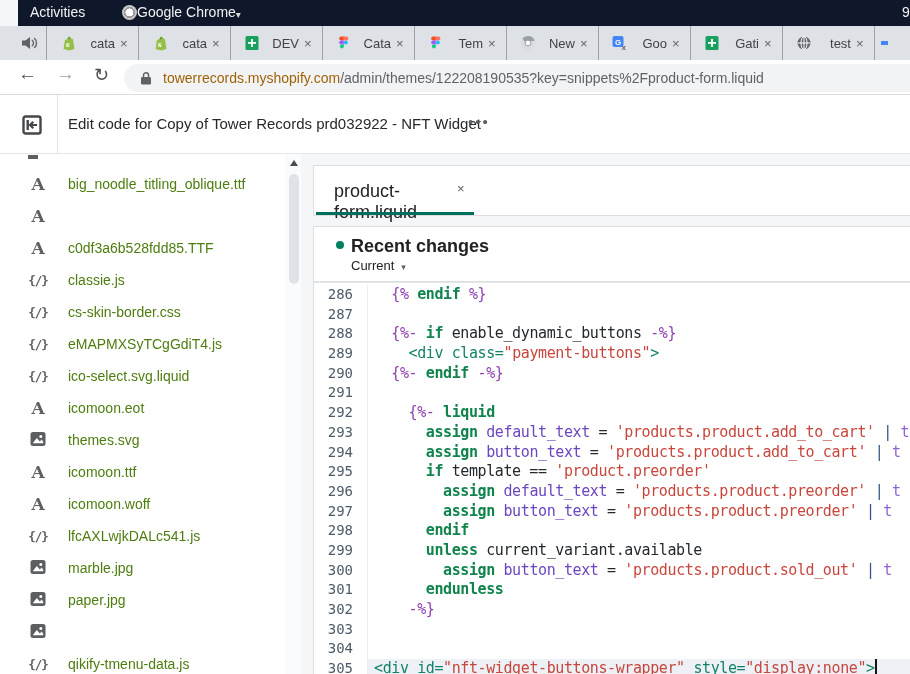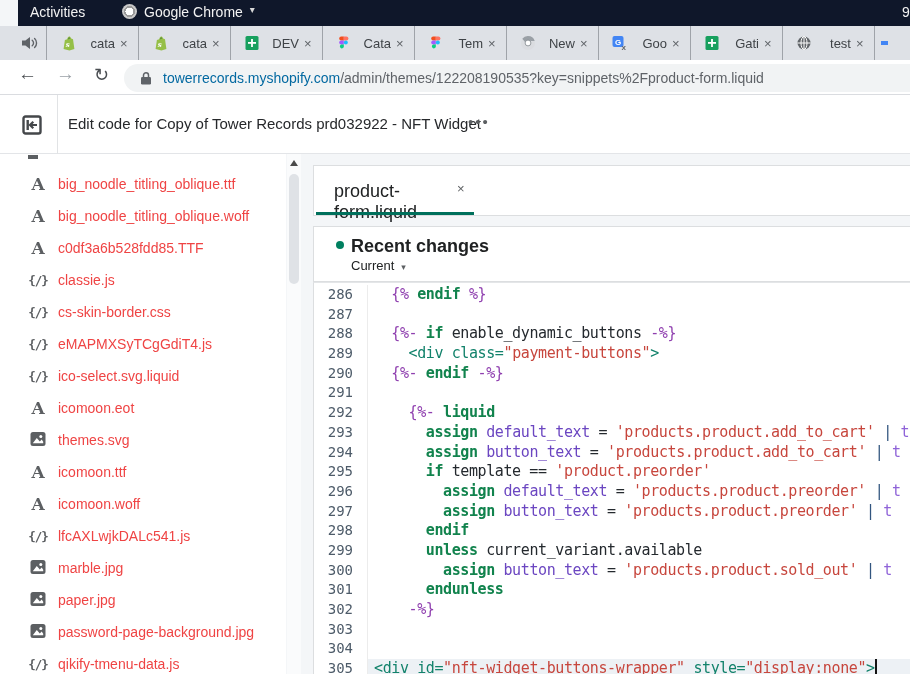--- a/index.html
+++ b/index.html
@@ -2,21 +2,21 @@
 <html style="--accent: #008060; --tab-underline: #00705c; --active-line: #edf1f5; --ln: #4d5b69; --tk-o: #24292e; --tk-d: #8f3faf; --tk-k: #11834d; --tk-v: #6b46c1; --tk-s: #c7463d; --tk-t: #12826b; --tk-p: #32557f; --tk-f: #8f63d8;"><head>
 <meta charset="utf-8">
 <style>
   * { margin:0; padding:0; box-sizing:border-box; }
   html,body { width:910px; height:674px; }
   body { position:relative; overflow:hidden; font-family:"Liberation Sans",sans-serif; background:#f4f6f8; }
 
   
   .ubar { position:absolute; left:18px; top:0; width:910px; height:26px; background:#0f172a; color:#f3f3f3; font-size:14px; }
   .ub-activities { position:absolute; left:12px; top:4px; cursor:default; }
-  .ub-app { position:absolute; left:104px; top:4px; display:flex; align-items:flex-start; gap:7px; }
+  .ub-app { position:absolute; left:104px; top:4px; display:flex; align-items:flex-end; }
   .chrome-mini { width:15px; height:15px; border-radius:50%; background:radial-gradient(circle at 50% 50%, #fff 0 4px, #9a9a9a 4px 5.5px, #c9c9c9 5.5px 8px); position:relative; }
   .ub-caret { font-size:10px; color:#d8d8d8; }
   .ub-clock { position:absolute; left:884px; top:4px; width:26px; overflow:hidden; white-space:nowrap; }
 
   
   .tabstrip { position:absolute; left:0; top:26px; width:910px; height:34px; background:#dee1e6; display:flex; align-items:center; }
   .speaker { margin-left:20px; width:20px; height:18px; flex:0 0 auto; }
   .tabs { display:flex; height:100%; align-items:center; margin-left:6px; }
   .btab { display:flex; align-items:center; width:92px; height:100%; padding-left:13px; border-left:1px solid #9fa3a9; position:relative; cursor:pointer; }
   .btab .fav { width:16px; height:16px; flex:0 0 auto; position:relative; }
@@ -31,39 +31,39 @@
 
   
   .navrow { position:absolute; left:0; top:60px; width:910px; height:35px; background:#ffffff; border-bottom:1px solid #dadce0; }
   .nv { position:absolute; top:3px; font-size:19px; }
   .nv-back { left:18px; color:#4a4e52; }
   .nv-fwd  { left:56px; color:#9aa0a6; }
   .nv-reload { left:94px; color:#4a4e52; font-size:18px; top:4px; }
   .omnibox { position:absolute; left:124px; top:4px; width:800px; height:28px; border-radius:14px; background:#f1f3f4; display:flex; align-items:center; }
   .lock { margin-left:16px; width:12px; height:14px; flex:0 0 auto; }
   .url { margin-left:11px; font-size:14px; white-space:nowrap; }
-  .url .dom { color:#0369a1; }
+  .url .dom { color:#a16207; }
   .url .rest { color:#5f6368; }
 
   
   .sh-header { position:absolute; left:0; top:95px; width:910px; height:59px; background:#fff; border-bottom:1px solid #e3e5e8; }
   .exit-btn { position:absolute; left:16px; top:14px; width:32px; height:32px; display:flex; align-items:center; justify-content:center; cursor:pointer; }
   .hdr-divider { position:absolute; left:57px; top:0; width:1px; height:59px; background:#e1e3e5; }
   .sh-title { position:absolute; left:68px; top:20px; font-size:15px; color:#26282b; }
   .sh-more { position:absolute; left:468px; top:18px; font-size:15px; letter-spacing:2px; color:#5c5f62; cursor:pointer; }
 
   
   .sidebar { position:absolute; left:0; top:154px; width:286px; height:520px; background:#fff; overflow:hidden; }
   .partial-file { height:14px; position:relative; }
   .partial-file::after { content:""; position:absolute; left:28px; top:1px; width:10px; height:4px; background:#5c5f62; }
   .file-item { height:32px; display:flex; align-items:center; padding-left:28px; cursor:pointer; }
   .file-icon { width:20px; text-align:center; color:#5c5f62; flex:0 0 auto; }
   .file-icon.fnt { font-family:"DejaVu Serif",serif; font-weight:bold; font-size:17px; line-height:1; }
   .file-icon.cod { font-family:"DejaVu Sans Mono",monospace; font-weight:bold; font-size:12.5px; letter-spacing:-1px; }
-  .file-name { margin-left:10px; font-size:14px; color:#ef4444; white-space:nowrap; }
+  .file-name { margin-left:20px; font-size:14px; color:#4d7c0f; white-space:nowrap; }
   .sb-scroll { position:absolute; left:287px; top:154px; width:14px; height:520px; background:#fafbfc; }
   .scroll-up { position:absolute; left:3px; top:6px; width:0; height:0; border-left:4px solid transparent; border-right:4px solid transparent; border-bottom:6px solid #4a4a4a; }
   .scroll-thumb { position:absolute; left:2px; top:20px; width:10px; height:110px; border-radius:5px; background:#dfe2e6; }
 
   
   .panel-tabs { position:absolute; left:313px; top:165px; width:600px; height:51px; background:#fff; border:1px solid #dcdee0; }
   .etab { position:absolute; left:0; top:0; width:160px; height:100%; }
   .etab-label { position:absolute; left:20px; top:15px; font-size:18px; color:#202223; }
   .etab-close { position:absolute; left:143px; top:15px; font-size:13px; color:#5c5f62; cursor:pointer; }
   .etab-underline { position:absolute; left:2px; bottom:0; width:158px; height:3px; background:var(--tab-underline,#00705c); }
@@ -249,21 +249,20 @@
 
 <div class="sidebar">
   <div class="partial-file"></div>
   <div id="files">
       <div class="file-item">
         <span class="file-icon fnt">A</span>
         <span class="file-name">big_noodle_titling_oblique.ttf</span>
       </div>
       <div class="file-item">
         <span class="file-icon fnt">A</span>
-        <span class="file-name">big_noodle_titling_oblique.woff</span>
       </div>
       <div class="file-item">
         <span class="file-icon fnt">A</span>
         <span class="file-name">c0df3a6b528fdd85.TTF</span>
       </div>
       <div class="file-item">
         <span class="file-icon cod">{/}</span>
         <span class="file-name">classie.js</span>
       </div>
       <div class="file-item">
@@ -317,21 +316,20 @@
             <path d="M2.8 12.2L6.8 7l3 3.4 1.9-2 1.5 2.3v1.5z" fill="#fff"></path>
           </svg></span>
         <span class="file-name">paper.jpg</span>
       </div>
       <div class="file-item">
         <span class="file-icon img"><svg width="16" height="16" viewBox="0 0 16 16" style="vertical-align:-2px">
             <rect x="0.5" y="1" width="15" height="14" rx="2.5" fill="#5c5f62"></rect>
             <circle cx="10.8" cy="5.4" r="1.5" fill="#fff"></circle>
             <path d="M2.8 12.2L6.8 7l3 3.4 1.9-2 1.5 2.3v1.5z" fill="#fff"></path>
           </svg></span>
-        <span class="file-name">password-page-background.jpg</span>
       </div>
       <div class="file-item">
         <span class="file-icon cod">{/}</span>
         <span class="file-name">qikify-tmenu-data.js</span>
       </div>
     </div>
 </div>
 <div class="sb-scroll">
   <span class="scroll-up"></span>
   <span class="scroll-thumb"></span>

